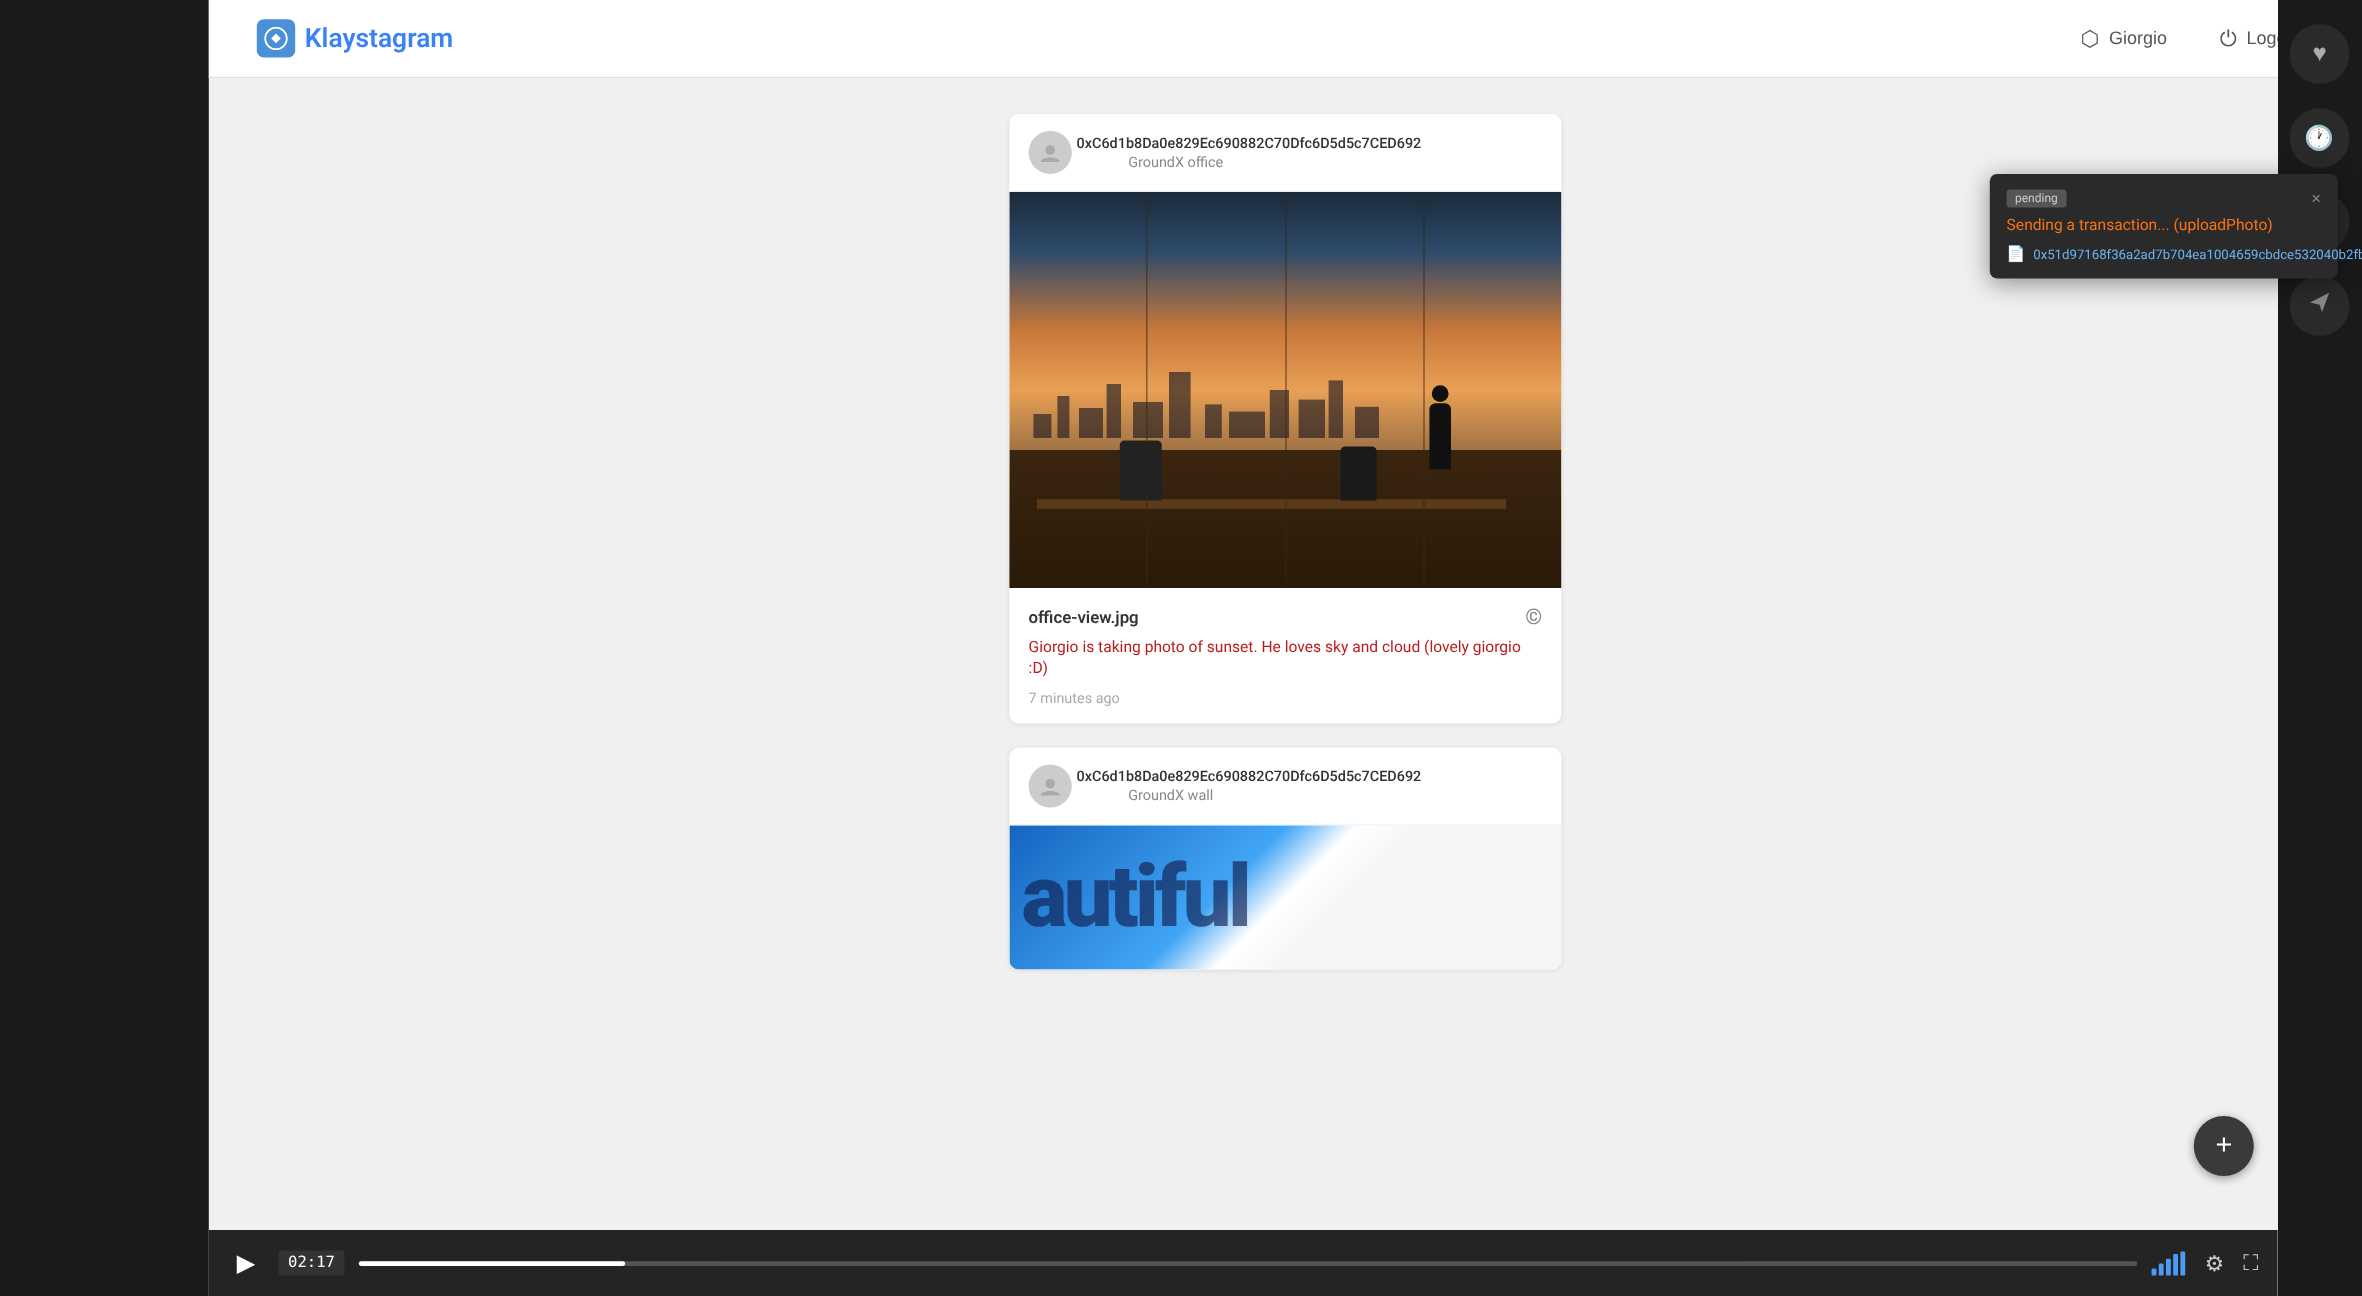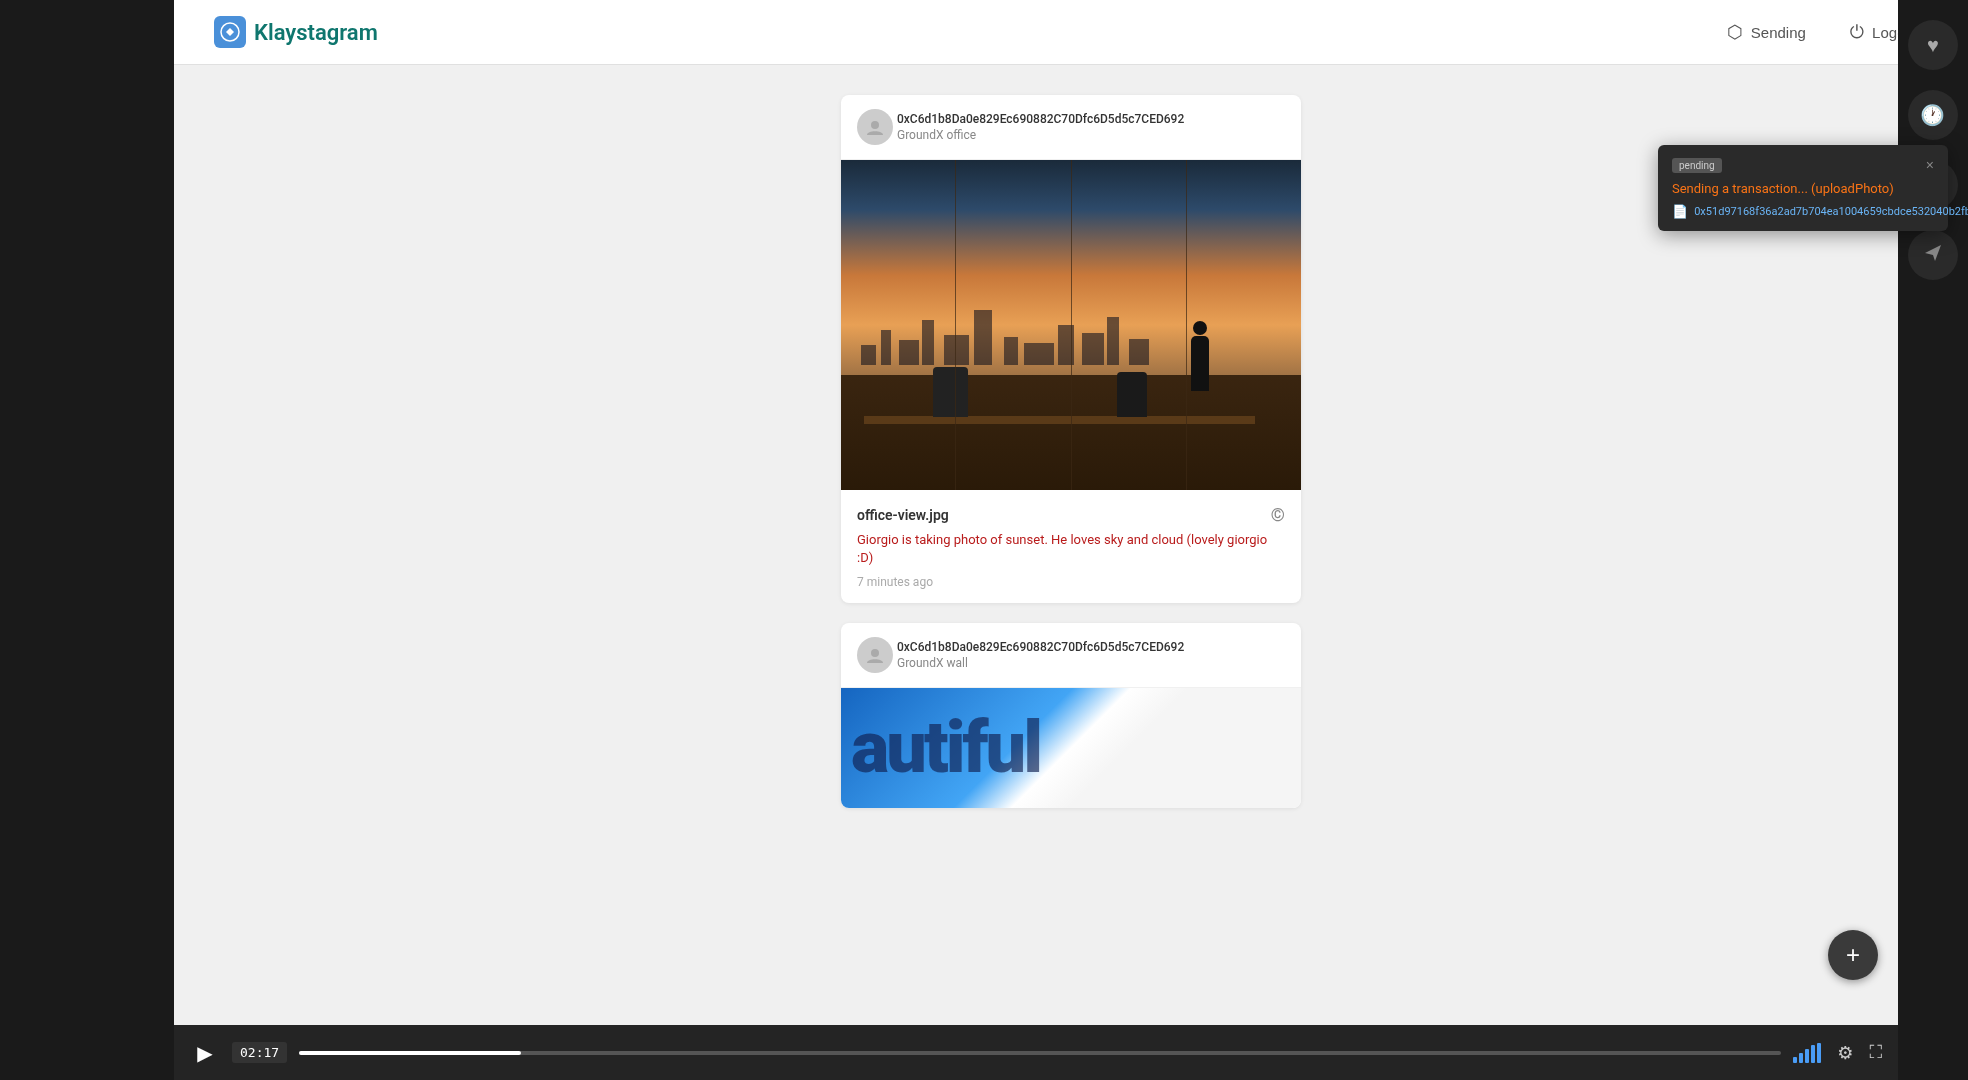--- a/index.html
+++ b/index.html
@@ -35,21 +35,21 @@
       border-bottom: 1px solid #e0e0e0;
       flex-shrink: 0;
     }
 
     .logo {
       display: flex;
       align-items: center;
       gap: 8px;
       font-size: 22px;
       font-weight: 600;
-      color: #0f766e;
+      color: #3b82f6;
     }
 
     .logo-icon {
       width: 32px;
       height: 32px;
       background: #4a90d9;
       border-radius: 6px;
       display: flex;
       align-items: center;
       justify-content: center;
@@ -130,20 +130,21 @@
       font-size: 12px;
       color: #333;
       font-weight: 500;
       word-break: break-all;
     }
 
     .card-location {
       font-size: 12px;
       color: #888;
       margin-top: 2px;
+      margin-left: 43px;
     }
 
     .card-image {
       width: 100%;
       height: 330px;
       background: linear-gradient(
         to bottom,
         #2c3e50 0%,
         #3d5a80 20%,
         #c97d3a 40%,
@@ -522,21 +523,21 @@
         <svg width="20" height="20" viewBox="0 0 20 20" fill="none">
           <circle cx="10" cy="10" r="9" stroke="white" stroke-width="1.5"></circle>
           <path d="M6 10 L10 6 L14 10 L10 14 Z" fill="white"></path>
         </svg>
       </div>
       <span>Klaystagram</span>
     </div>
     <div class="header-actions">
       <button class="header-btn">
         <span class="btn-icon">⬡</span>
-        <span>Sending</span>
+        <span>Giorgio</span>
       </button>
       <button class="header-btn">
         <span class="btn-icon">⏻</span>
         <span>Logout</span>
       </button>
     </div>
   </div>
 
   <div class="main-content">
 

